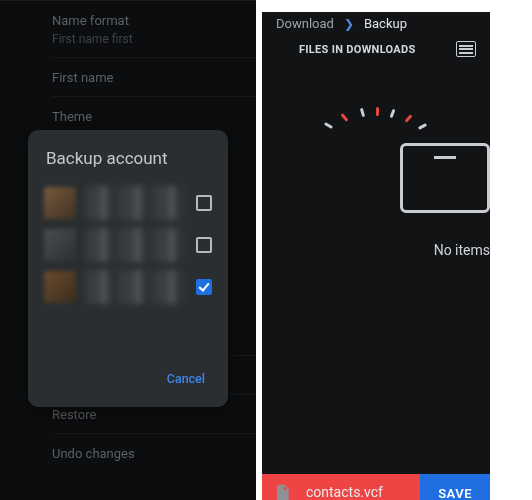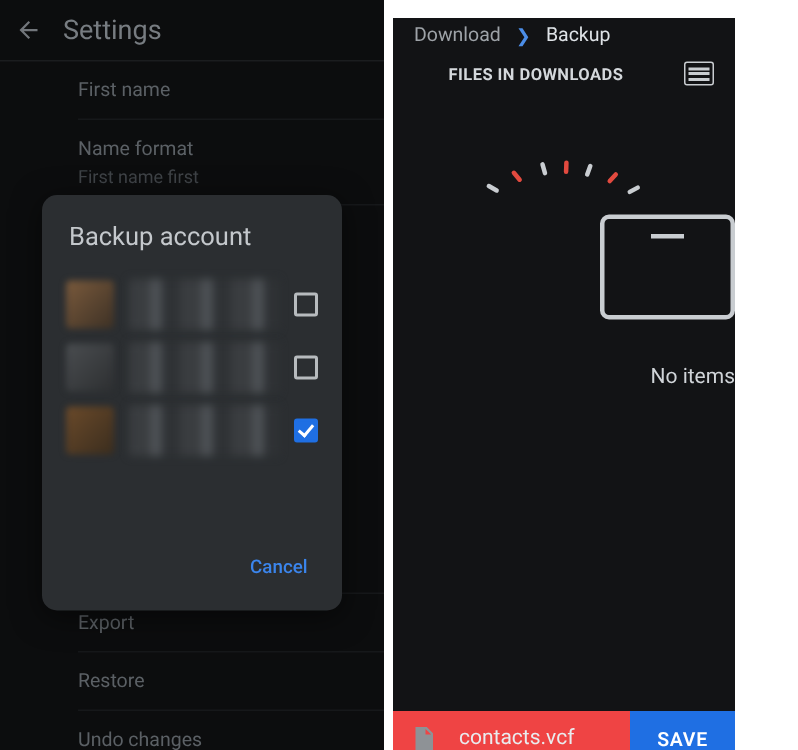--- a/index.html
+++ b/index.html
@@ -90,34 +90,28 @@
   .doc-icon svg { fill:#8e9296; width:20px; height:20px;}
   .fname { flex:1; }
   .fname-inner { display:inline-block; color:#e9ecef; font-size:14px; border-bottom:2px solid #d9dcdf; padding:0 2px 1px;}
   .savebtn { background:#1f6fe3; color:#fff; font-weight:600; font-size:13px; height:38px; padding:4px 18px; display:flex; align-items:center; letter-spacing:0.5px; cursor:pointer;}
 </style>
 </head>
 <body>
 
 <div class="phone left">
   <div class="dimmed">
-    <div class="l-header">
-      <svg viewBox="0 0 24 24">
-          <path d="M20 11H7.8l5.6-5.6L12 4l-8 8 8 8 1.4-1.4L7.8 13H20z"></path>
-        </svg>
-      <span class="l-title">Settings</span>
-    </div>
     <div class="l-divider"></div>
     <div class="l-list">
       <div class="l-item">
-        <div class="label">First name</div>
+        <div class="label">Name format</div>
+        <div class="sub">First name first</div>
       </div>
       <div class="l-item">
-        <div class="label">Name format</div>
-        <div class="sub">First name first</div>
+        <div class="label">First name</div>
       </div>
       <div class="l-item">
         <div class="label">Theme</div>
       </div>
 
       <div style="height:220px"></div>
       <div class="l-item">
         <div class="label">Export</div>
       </div>
       <div class="l-item">

